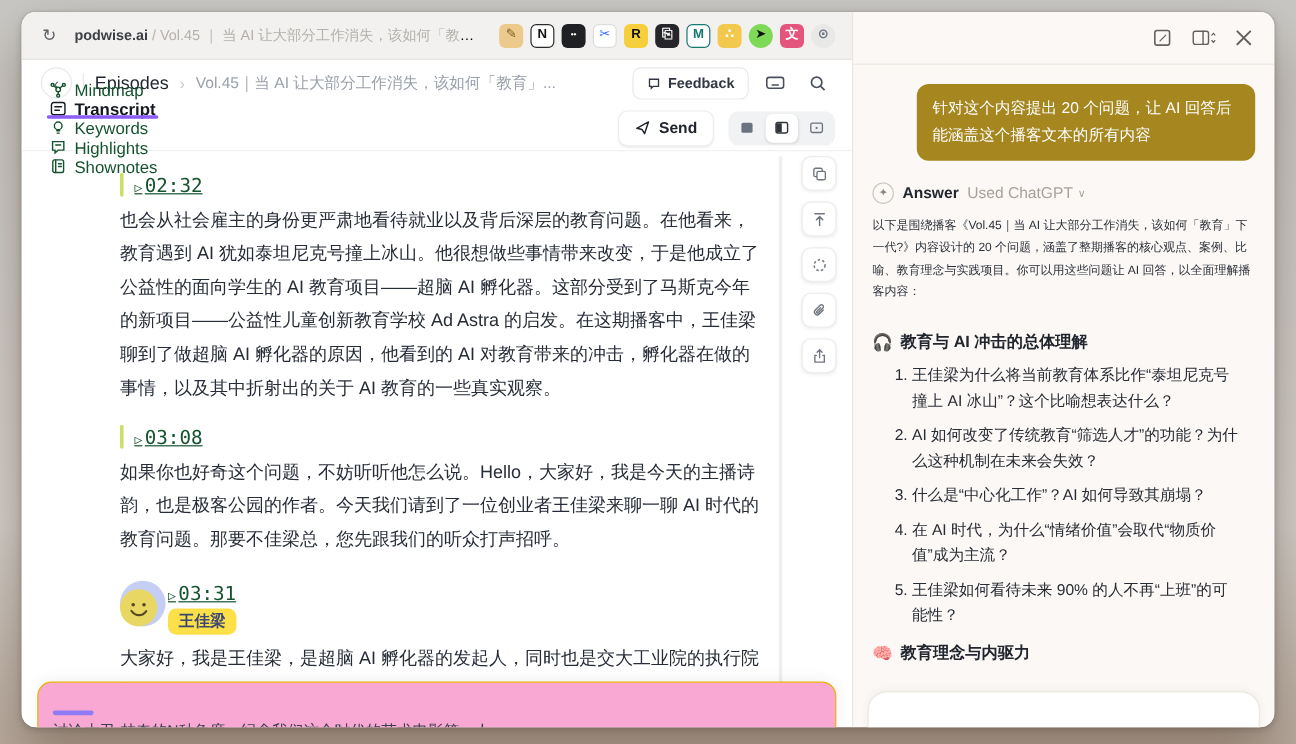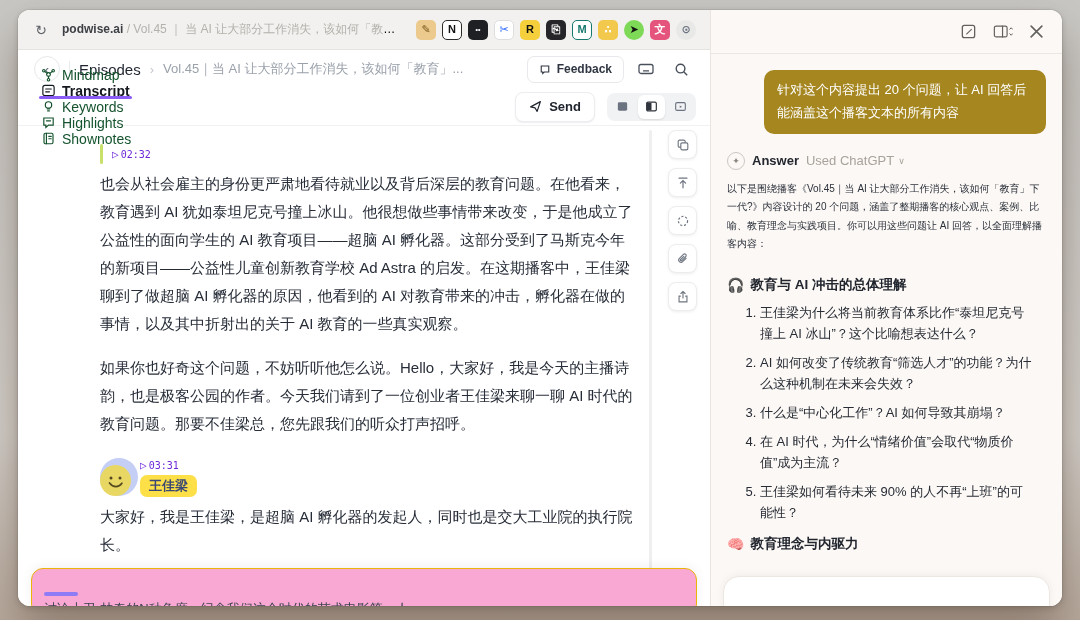--- a/index.html
+++ b/index.html
@@ -52,21 +52,21 @@
   .seg { display:flex; gap:2px; background:#f1f2f4; border-radius:8px; padding:2px; margin-left:10px; }
   .seg-item { width:27px; height:24px; border-radius:6px; display:flex; align-items:center; justify-content:center; color:#6b7280; border:none; background:none; }
   .seg-item.active { background:#fff; box-shadow:0 1px 2px rgba(0,0,0,.1); color:#30343c; }
 
   .content { flex:1; overflow:hidden; position:relative; padding:4px 0 0 82px; }
   .content-inner { max-width:534px; }
   .scroll-track { position:absolute; right:58px; top:4px; bottom:4px; width:3px; background:#efeff0; border-radius:2px; }
 
   .time-row { display:flex; align-items:center; gap:9px; margin:14px 0 6px; }
   .time-bar { width:3px; height:20px; border-radius:2px; background:var(--timeline); }
-  .time-label { font-family:"DejaVu Sans Mono","Liberation Mono",monospace; font-size:10px; color:#6d28d9; }
+  .time-label { font-family:"DejaVu Sans Mono","Liberation Mono",monospace; font-size:16px; color:#14532d;text-decoration:underline; }
   .time-label::before { content:"▷"; margin-right:2px; font-size:11px; }
   .para { font-size:15px; line-height:28px; color:#272d38; margin:6px 0 16px; }
 
   .speaker { display:flex; gap:6px; align-items:flex-start; margin:20px 0 6px; }
   .avatar { width:38px; height:38px; border-radius:50%; position:relative; flex:none; }
   .avatar .inner { position:absolute; left:0; bottom:0; width:31px; height:31px; border-radius:50%; }
   .avatar svg { position:absolute; inset:0; }
   .spk-col { display:flex; flex-direction:column; gap:3px; margin-left:-4px; padding-top:1px; }
   .name-pill { font-size:13px; font-weight:600; padding:2px 9px; border-radius:7px; width:max-content; }
   .spk-purple .avatar { background:#c5cff6; } .spk-purple .inner { background:#e9d763; }
@@ -229,20 +229,24 @@
         </div>
       </div>
 
       <div class="content">
         <div class="content-inner" id="transcript-mount">
             <div class="time-row">
               <span class="time-bar"></span>
               <span class="time-label">02:32</span>
             </div>
             <p class="para">也会从社会雇主的身份更严肃地看待就业以及背后深层的教育问题。在他看来，教育遇到 AI 犹如泰坦尼克号撞上冰山。他很想做些事情带来改变，于是他成立了公益性的面向学生的 AI 教育项目——超脑 AI 孵化器。这部分受到了马斯克今年的新项目——公益性儿童创新教育学校 Ad Astra 的启发。在这期播客中，王佳梁聊到了做超脑 AI 孵化器的原因，他看到的 AI 对教育带来的冲击，孵化器在做的事情，以及其中折射出的关于 AI 教育的一些真实观察。</p>
+            <div class="time-row">
+              <span class="time-bar"></span>
+              <span class="time-label">03:08</span>
+            </div>
             <p class="para">如果你也好奇这个问题，不妨听听他怎么说。Hello，大家好，我是今天的主播诗韵，也是极客公园的作者。今天我们请到了一位创业者王佳梁来聊一聊 AI 时代的教育问题。那要不佳梁总，您先跟我们的听众打声招呼。</p>
             <div class="speaker spk-purple">
               <div class="avatar">
                 <span class="inner"></span>
                 <svg viewBox="0 0 38 38">
                   <circle cx="11" cy="20" r="1.5" fill="#55491f"></circle>
                   <circle cx="20" cy="20" r="1.5" fill="#55491f"></circle>
                   <path d="M9.5 25c1.8 2.4 4.2 3.6 6.4 3.6 2.2 0 4.4-1.2 6-3.4" fill="none" stroke="#55491f" stroke-width="1.7" stroke-linecap="round"></path>
                 </svg>
               </div>

